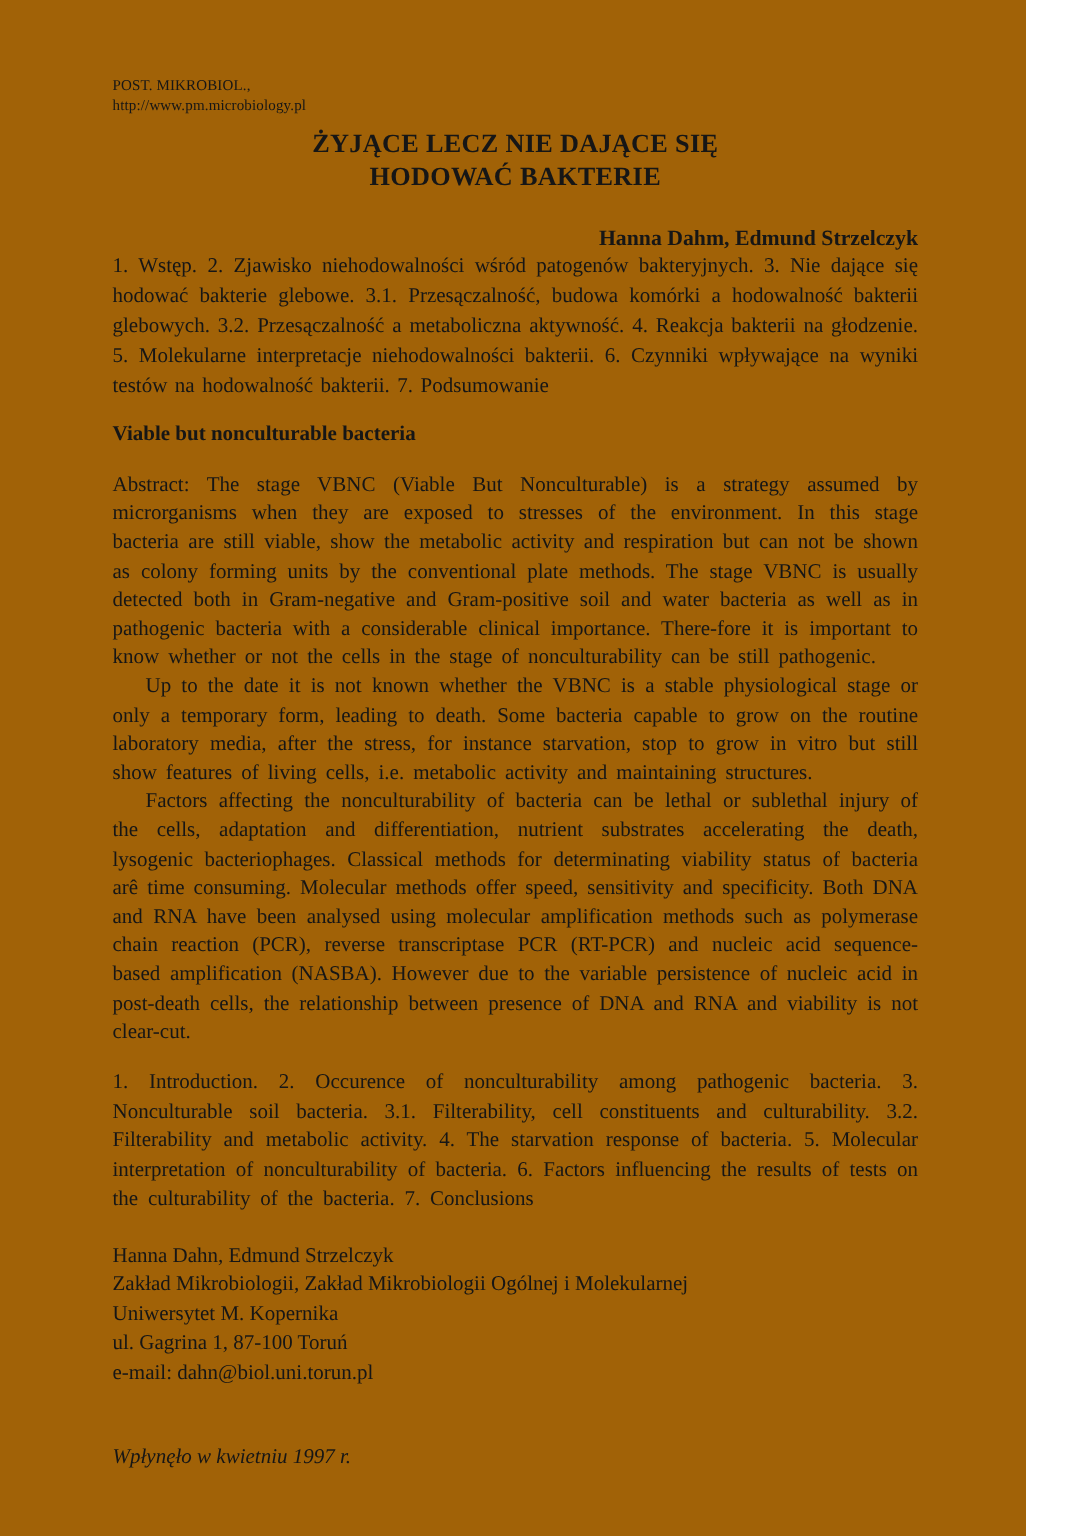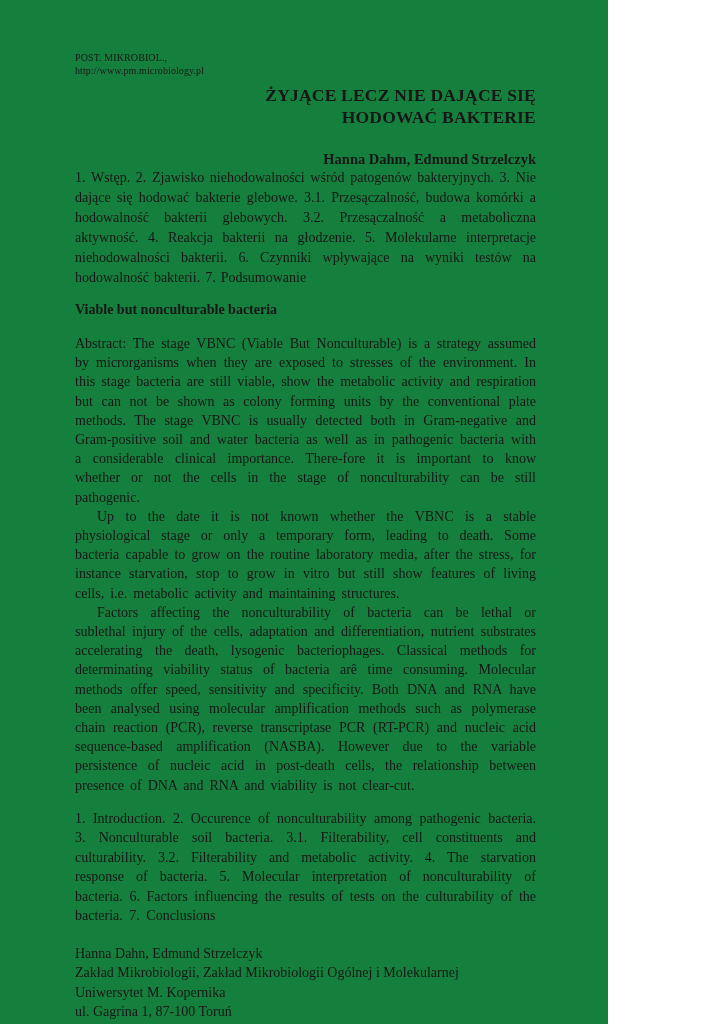--- a/index.html
+++ b/index.html
@@ -9,33 +9,33 @@
   }
   body {
     width: 724px;
     height: 1024px;
     overflow: hidden;
     font-family: "Liberation Serif", serif;
     color: #161616;
   }
   .page {
     box-sizing: border-box;
-    width: 608px;
+    width: 684px;
     height: 1024px;
     padding: 52px 72px 0 75px;
-    background: #15803d;
+    background: #a16207;
   }
   .journal-header {
     font-size: 10px;
     line-height: 12.5px;
     letter-spacing: 0.1px;
   }
   .article-title {
     margin-top: 7px;
-    text-align: right;
+    text-align: center;
     font-weight: bold;
     font-size: 17.5px;
     line-height: 22px;
     letter-spacing: 0.2px;
   }
   .authors {
     margin-top: 22px;
     text-align: right;
     font-weight: bold;
     font-size: 14.5px;

